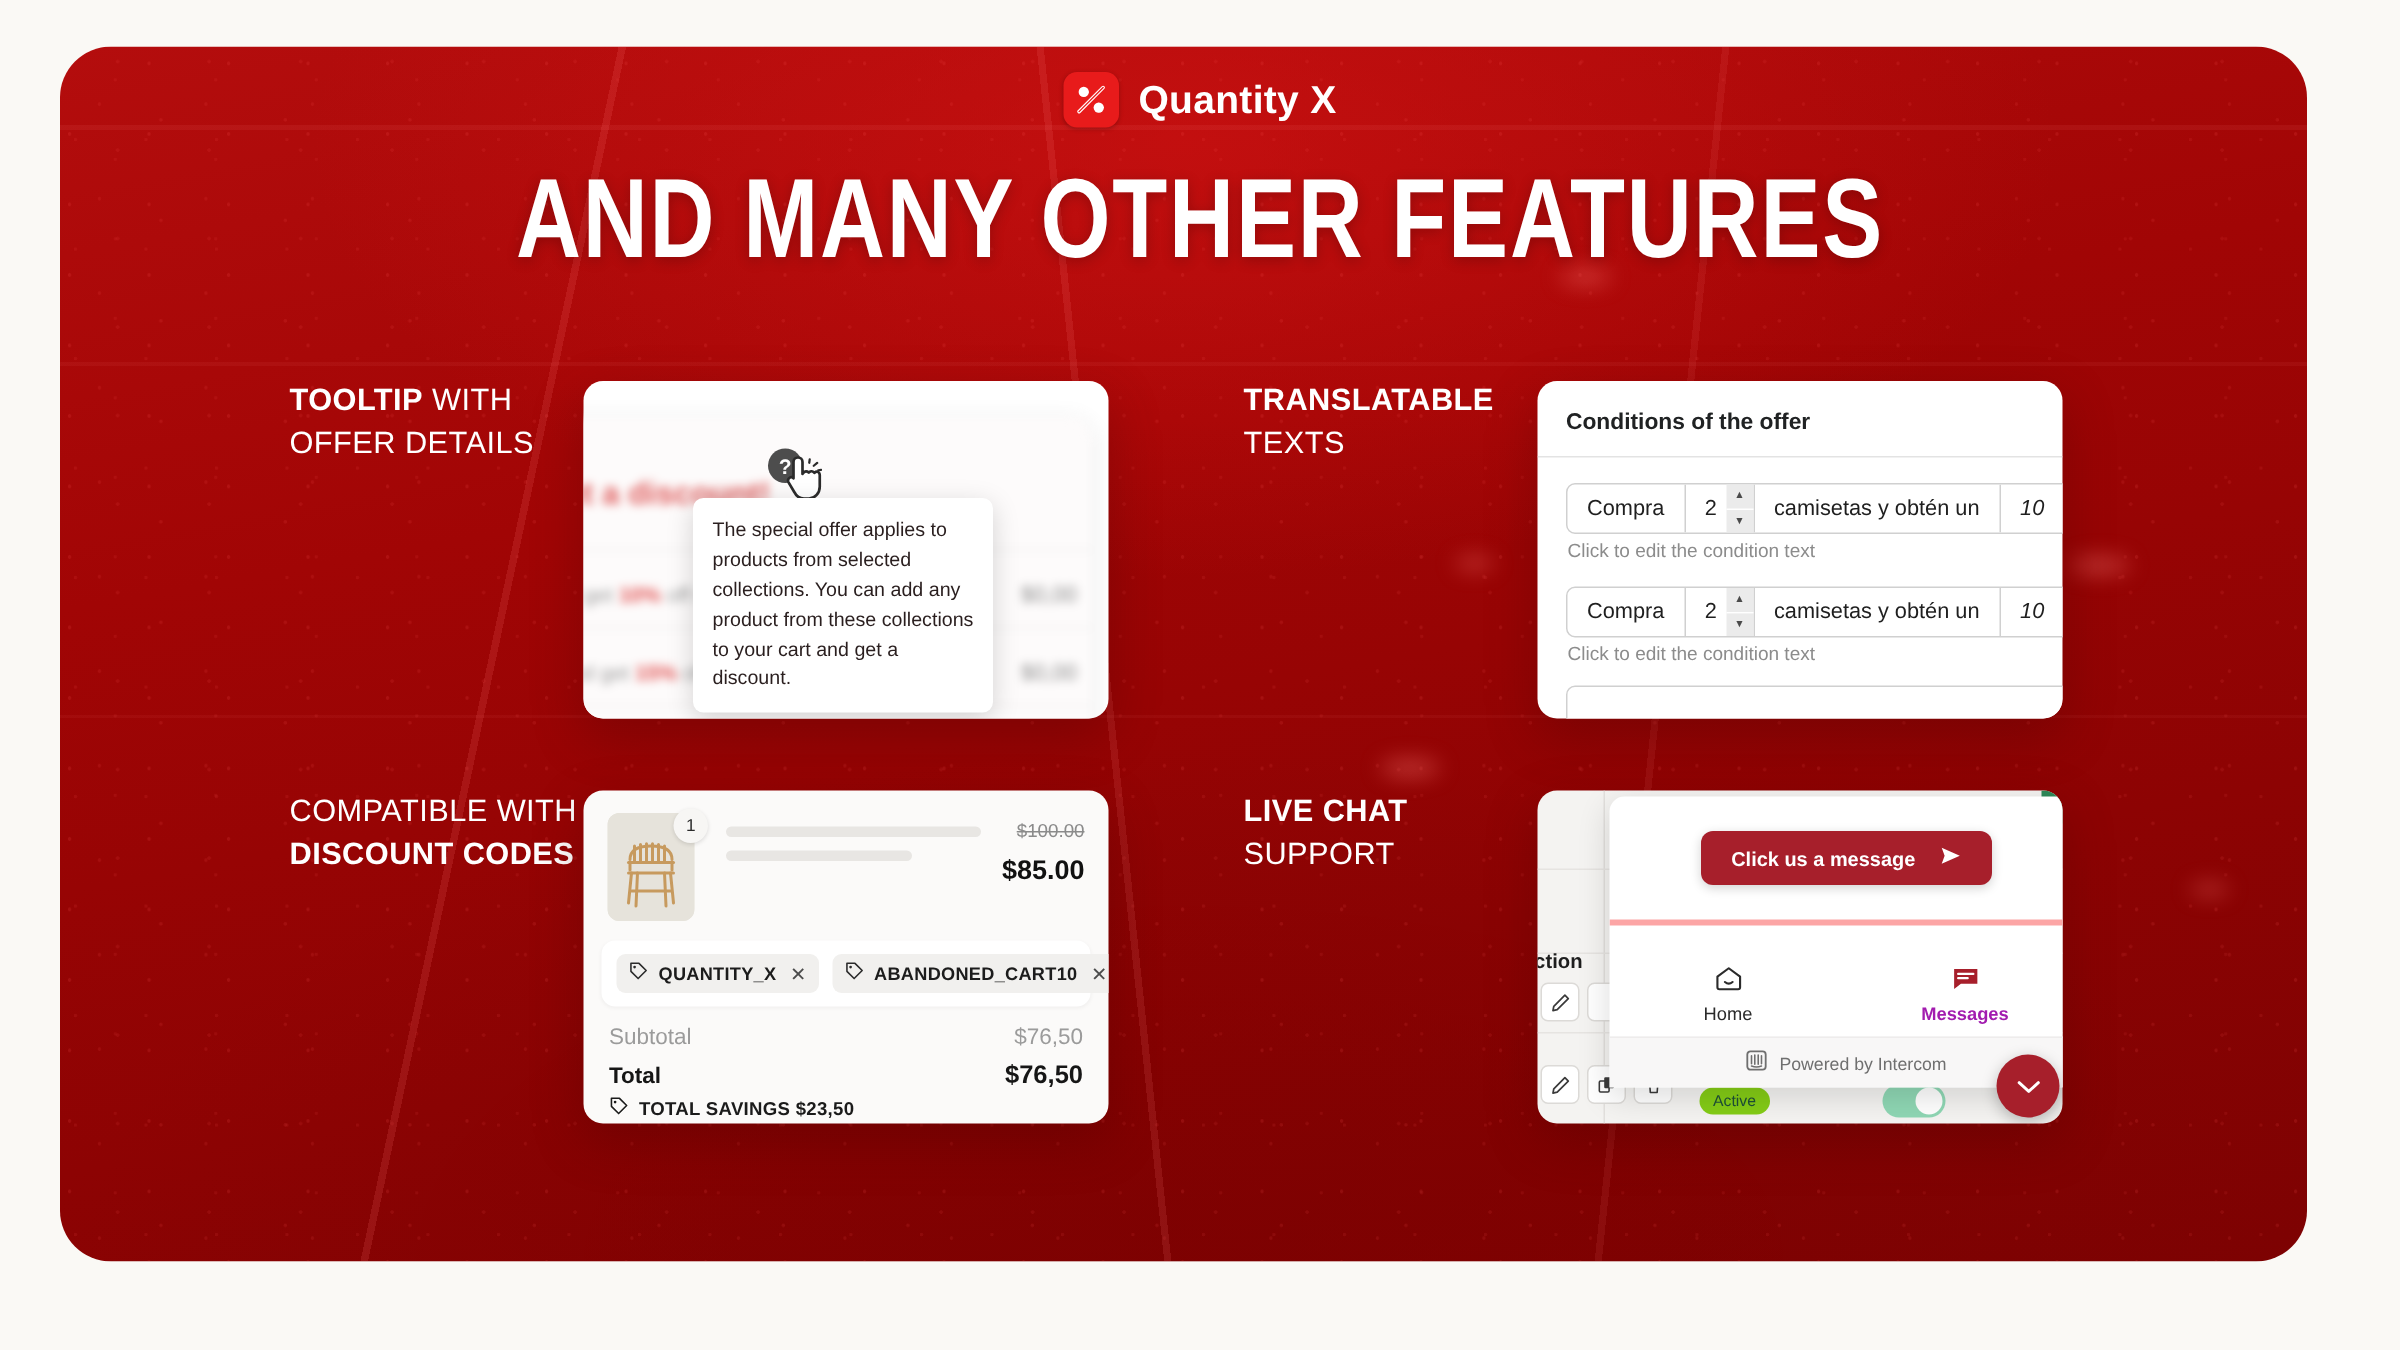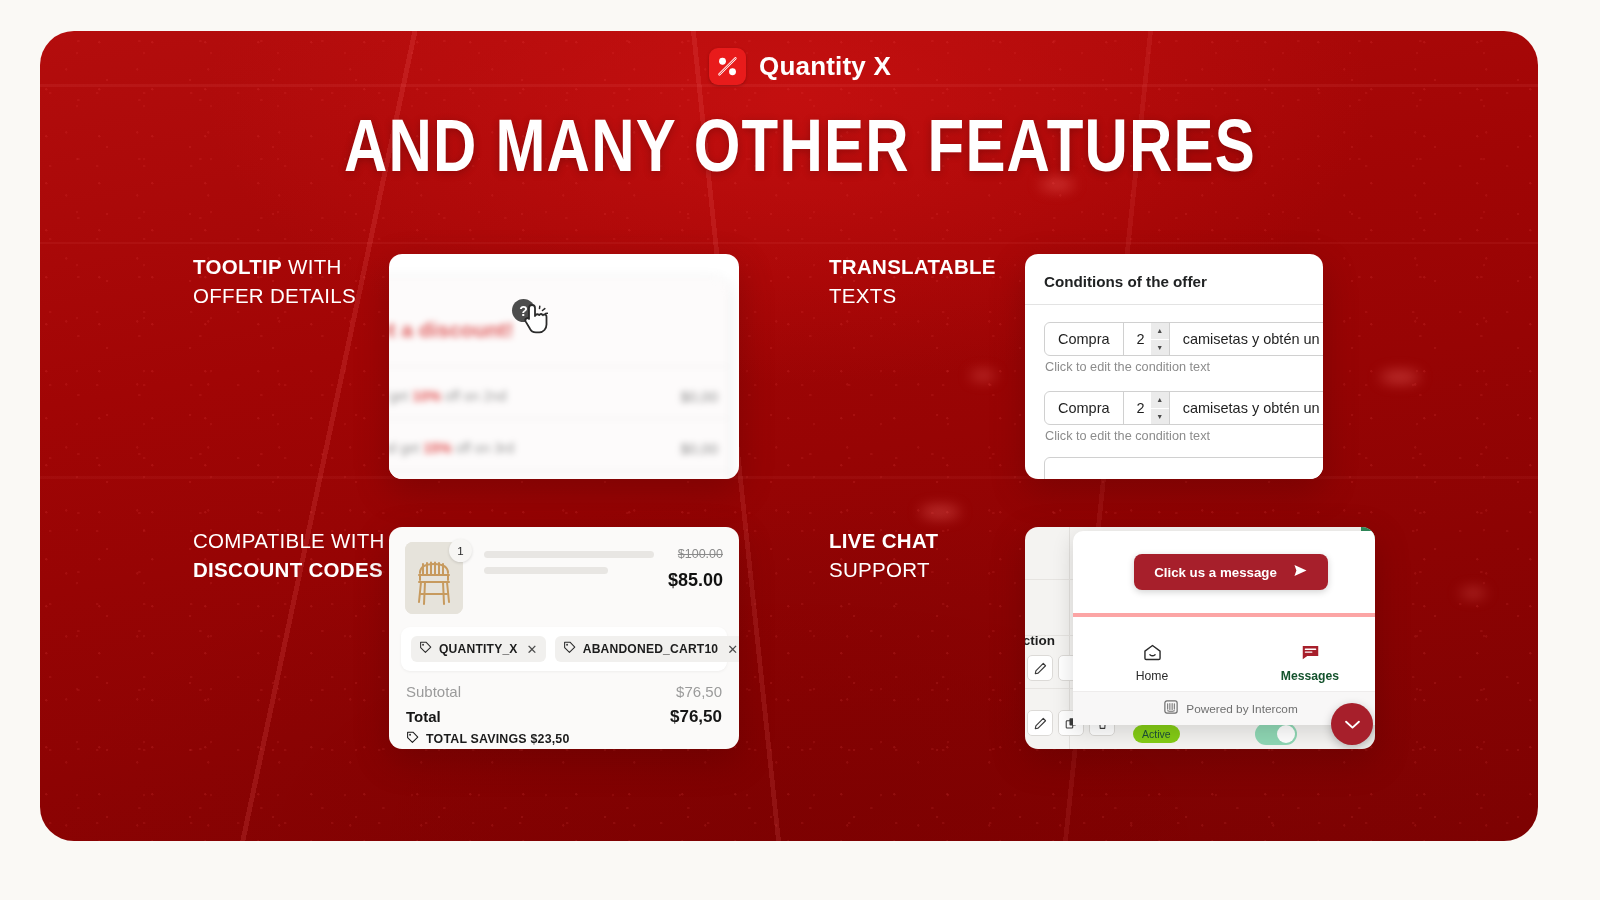--- a/index.html
+++ b/index.html
@@ -135,21 +135,21 @@
     width: 200px;
     background: #fff;
     border-radius: 7px;
     padding: 11px 13px 13px 13px;
     box-shadow: 0 5px 18px rgba(0,0,0,.17);
     font-size: 13.1px; line-height: 1.52; color: #2a1f1f;
     z-index: 6;
   }
 
   
-  #shot-trans { left: 1025px; top: 254px; width: 298px; height: 225px; }
+  #shot-trans { left: 1025px; top: 254px; width: 350px; height: 225px; }
   #shot-trans .t-head {
     padding: 19px 19px 14px 19px;
     font-size: 15.2px; font-weight: bold; color: #202223;
   }
   #shot-trans .divider { height: 1px; background: #e3e3e3; margin: 0; }
   .cond-block { padding: 17px 0 0 19px; }
   .cond-row {
     display: flex; align-items: stretch;
     border: 1px solid #d0d0d0; border-radius: 6px;
     height: 34px; width: 420px; overflow: hidden; background: #fff;
@@ -275,21 +275,21 @@
     display: flex; align-items: center; gap: 16px;
     box-shadow: 0 2px 7px rgba(0,0,0,.18);
   }
   .ic-tabs {
     display: flex; border-top: 4px solid #fca5a5;
     padding: 27px 0 8px 0;
   }
   .ic-tab { flex: 1; text-align: center; font-size: 12.2px; }
   .ic-tab .lbl { margin-top: 5px; display: block; }
   .ic-tab.home .lbl { color: #2b2b2b; }
-  .ic-tab.msgs .lbl { color: #14532d; font-weight: bold; }
+  .ic-tab.msgs .lbl { color: #a21caf; font-weight: bold; }
   .ic-foot {
     background: #f8f7f7; border-top: 1px solid #eeecec;
     display: flex; align-items: center; justify-content: center; gap: 8px;
     padding: 8px 0; font-size: 11.8px; color: #6f6f6f;
   }
   .fab {
     position: absolute; right: 2px; bottom: 4px;
     width: 42px; height: 42px; border-radius: 50%;
     background: #a71f2b;
     display: flex; align-items: center; justify-content: center;
@@ -373,20 +373,21 @@
     <span>?</span>
   </div>
 
   <span class="cursor">
     <svg width="28" height="30" viewBox="0 0 28 30" aria-hidden="true">
       <path d="M9 4 C9 2.3 10.3 1 12 1 C13.7 1 15 2.3 15 4 L15 12 L15.8 11 C16.6 10.1 18 10 18.9 10.8 L19.2 11.1 L19.6 10.7 C20.5 9.9 21.8 10 22.6 10.9 L22.9 11.2 L23.3 10.9 C24.2 10.2 25.5 10.4 26.1 11.3 C26.4 11.8 26.5 12.3 26.5 12.9 L26.5 20.5 C26.5 24.6 23.4 28.4 19.3 28.4 L16 28.4 C13 28.4 10.8 26.6 9.7 24.3 L5.6 17.4 C5 16.3 5.4 15 6.5 14.4 C7.4 13.9 8.5 14.1 9 14.9 Z" fill="#ffffff" stroke="#2b2b2b" stroke-width="1.8" stroke-linejoin="round"></path>
       <path d="M22.5 6.5 L24.8 4.6 M25.5 9.5 L27.4 9.2 M19.5 4.5 L19.8 2.2" stroke="#2b2b2b" stroke-width="1.5" stroke-linecap="round" fill="none"></path>
     </svg>
   </span>
 
+  <div class="tip">The special offer applies to products from selected collections. You can add any product from these collections to your cart and get a discount.</div>
 </div>
 
 <div class="shot" id="shot-trans">
   <div class="t-head">Conditions of the offer</div>
   <div class="divider"></div>
 
   <div class="cond-block">
     <div class="cond-row">
       <span class="cond-cell">Compra</span>
       <span class="cond-cell cond-num">2</span>

